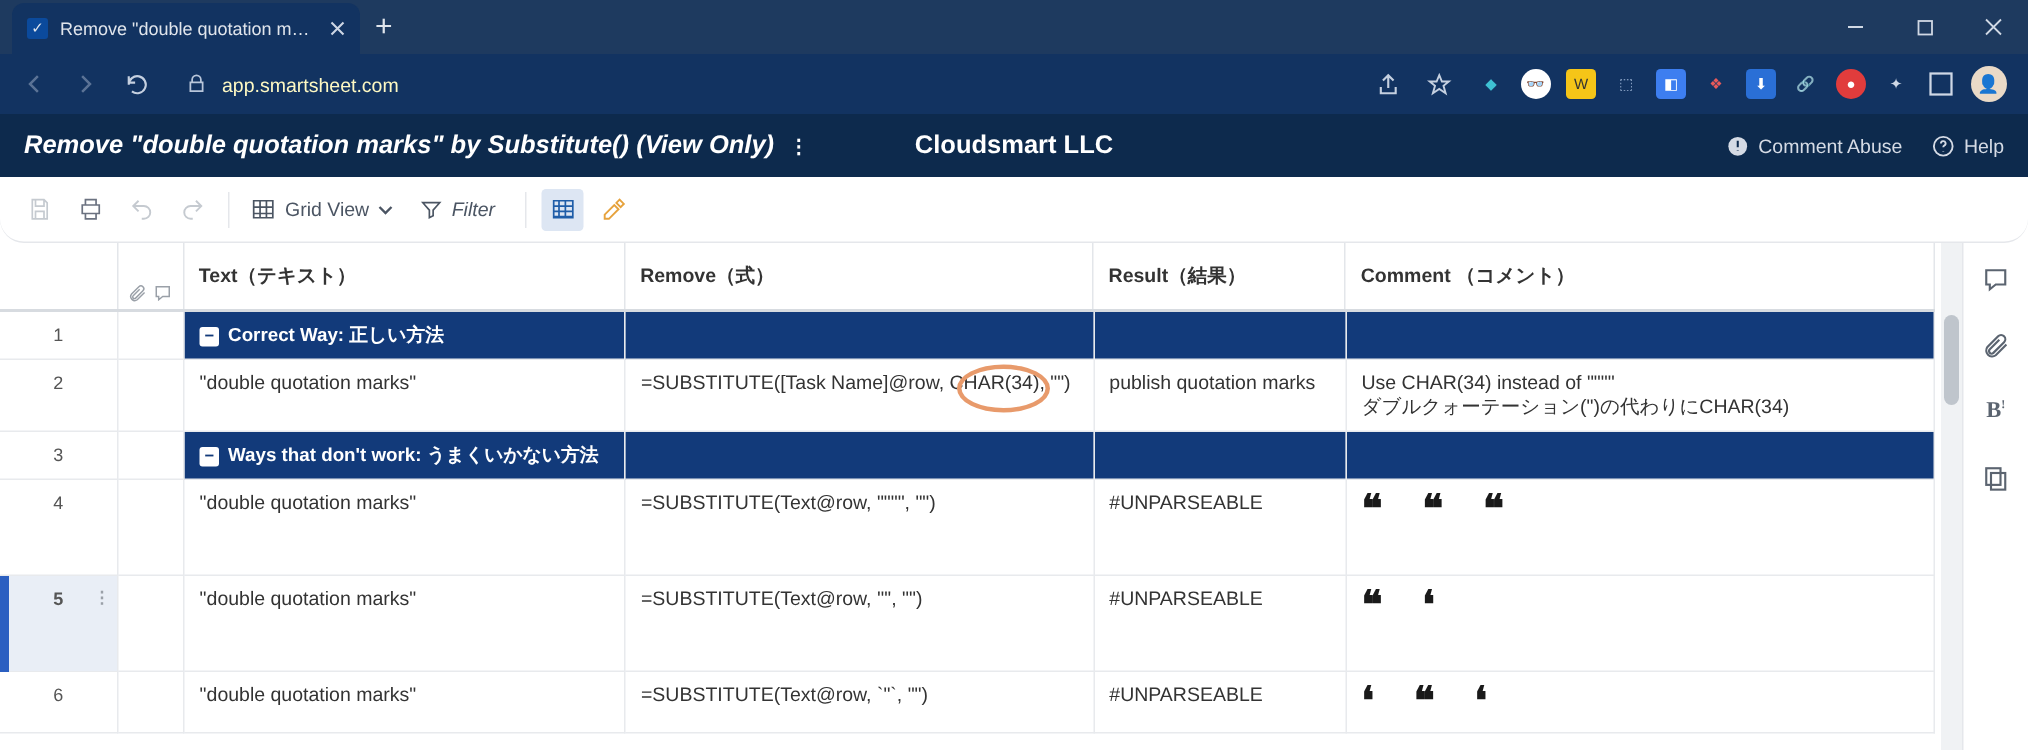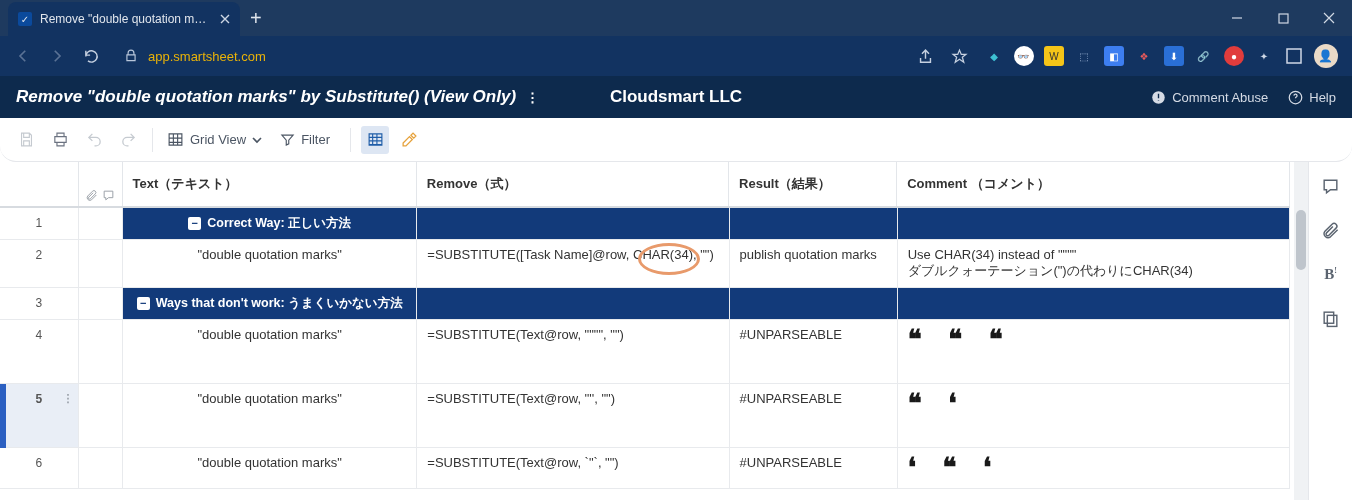--- a/index.html
+++ b/index.html
@@ -13,61 +13,61 @@
 .tab-title { flex: 1; white-space: nowrap; overflow: hidden; text-overflow: ellipsis; }
 .tab-close { width: 14px; height: 14px; display:flex; align-items:center; justify-content:center; }
 .new-tab { color: #e0e5ec; font-size: 20px; margin-left: 10px; font-weight: 300; cursor: pointer; }
 .window-controls { margin-left: auto; display: flex; }
 .wc { width: 46px; height: 34px; display: flex; align-items: center; justify-content: center; color: #d0d8e4; }
 
 .url-bar { display: flex; align-items: center; height: 40px; padding: 0 8px; background: #123361; gap: 4px; }
 .nav-btn { width: 30px; height: 30px; display: flex; align-items: center; justify-content: center; color: #c5d0e0; border-radius: 50%; }
 .nav-btn.disabled { color: #5a7295; }
 .url-field { flex: 1; display: flex; align-items: center; background: transparent; border-radius: 14px; padding: 0 8px; color: #cfd8e6; font-size: 13px; margin: 0 6px; height: 30px; }
-.url-host { color: #eab308; }
+.url-host { color: #fef9c3; }
 .url-path { color: #9bb0cf; }
 .ext-icons { display: flex; align-items: center; gap: 10px; padding: 0 6px; }
 .ext { width: 20px; height: 20px; border-radius: 3px; display:flex; align-items:center; justify-content:center; color:#fff; font-size:10px; }
 .avatar { width: 24px; height: 24px; border-radius: 50%; background: #eadac7; display:flex; align-items:center; justify-content:center; font-size:12px; }
 
 
 .app-header { background: #0d2a4d; height: 42px; display: flex; align-items: center; padding: 0 16px; color: #fff; }
 .sheet-title { font-size: 17px; font-weight: 700; font-style: italic; }
 .header-menu { margin-left: 10px; font-weight:700; letter-spacing:2px; }
 .org-name { position:absolute; left:50%; transform:translateX(-50%); font-size: 17px; font-weight: 700; }
 .header-right { margin-left: auto; display: flex; gap: 20px; align-items: center; font-size: 13px; color: #d5dbe5; }
 .hr-item { display: flex; align-items: center; gap: 6px; }
 
 
 .toolbar { height: 44px; display: flex; align-items: center; padding: 0 12px; gap: 6px; border-bottom: 1px solid #e5e7eb; border-radius: 16px; }
 .tb { width: 28px; height: 28px; display: flex; align-items: center; justify-content: center; color: #6b7280; border-radius: 3px; }
 .tb.disabled { color: #c5cad0; }
 .tb.active { background: #dde6f3; color: #1f5da8; }
 .divider { width: 1px; height: 24px; background: #e5e7eb; margin: 0 4px; }
 .view-switch { display: flex; align-items: center; gap: 6px; color: #4b5563; font-size: 13px; padding: 0 4px; }
-.filter-btn { display: flex; align-items: center; gap: 6px; color: #4b5563; font-size: 13px; }
+.filter-btn { display: flex; align-items: center; gap: 6px; color: #4b5563; font-size: 13px; font-style: italic; }
 
 
 .grid-wrap { display: flex; height: calc(500px - 36px - 40px - 42px - 44px); }
 .grid-main { flex: 1; overflow: auto; position: relative; }
 .grid { border-collapse: collapse; width: 1290px; }
 .col-head { background: #fff; border-bottom: 2px solid #d7dbe0; height: 44px; font-weight: 400; color: #333; text-align: left; font-size: 13px; position: sticky; top: 0; }
 .col-head .ch { padding: 0 10px; border-right: 1px solid #e3e6ea; height:44px; display:flex; align-items:center; }
 .rownum-head { width: 78px; border-right: 1px solid #e3e6ea; }
 .attach-head { width: 44px; border-right: 1px solid #e3e6ea; display:flex; align-items:flex-end; justify-content:center; padding-bottom:4px; gap:4px; color:#9aa0a8; height:44px; }
 
 tr.header-row td.cell { background: #123a7a; color: #fff; font-weight: 700; font-size: 12.5px; margin-top: 35px; }
 tr.data-row td.cell { background: #fff; }
 tr.selected td.rownum { background: #e9eef6; font-weight: 700; }
 tr.selected td.cell {}
 td { border-bottom: 1px solid #e8eaed; vertical-align: top; }
 td.rownum { width: 78px; text-align: center; color: #555; border-right: 1px solid #e8eaed; font-size: 12px; padding-top: 8px; position:relative; }
 td.attach { width: 44px; border-right: 1px solid #e8eaed; }
 td.cell { padding: 7px 10px; font-size: 13px; color: #333; border-right: 1px solid #e8eaed; }
-.c-text { width: 294px; text-align: center; }
+.c-text { width: 294px; }
 .c-formula { width: 312px; }
 .c-result { width: 168px; }
 .c-comment { width: 392px; }
 .indent { padding-left: 28px; }
 .toggle { display: inline-flex; width: 13px; height: 13px; background: #fff; color: #123a7a; border-radius: 2px; align-items: center; justify-content: center; font-size: 11px; font-weight: 700; margin-right: 6px; line-height: 1; }
 .big-quotes { font-family: Georgia, serif; font-size: 26px; font-weight: 700; letter-spacing: 10px; color: #1a1a1a; line-height:1; }
 
 
 .annot { position: absolute; border: 3px solid #e89a6b; border-radius: 50%; width: 62px; height: 32px; pointer-events: none; }
 

